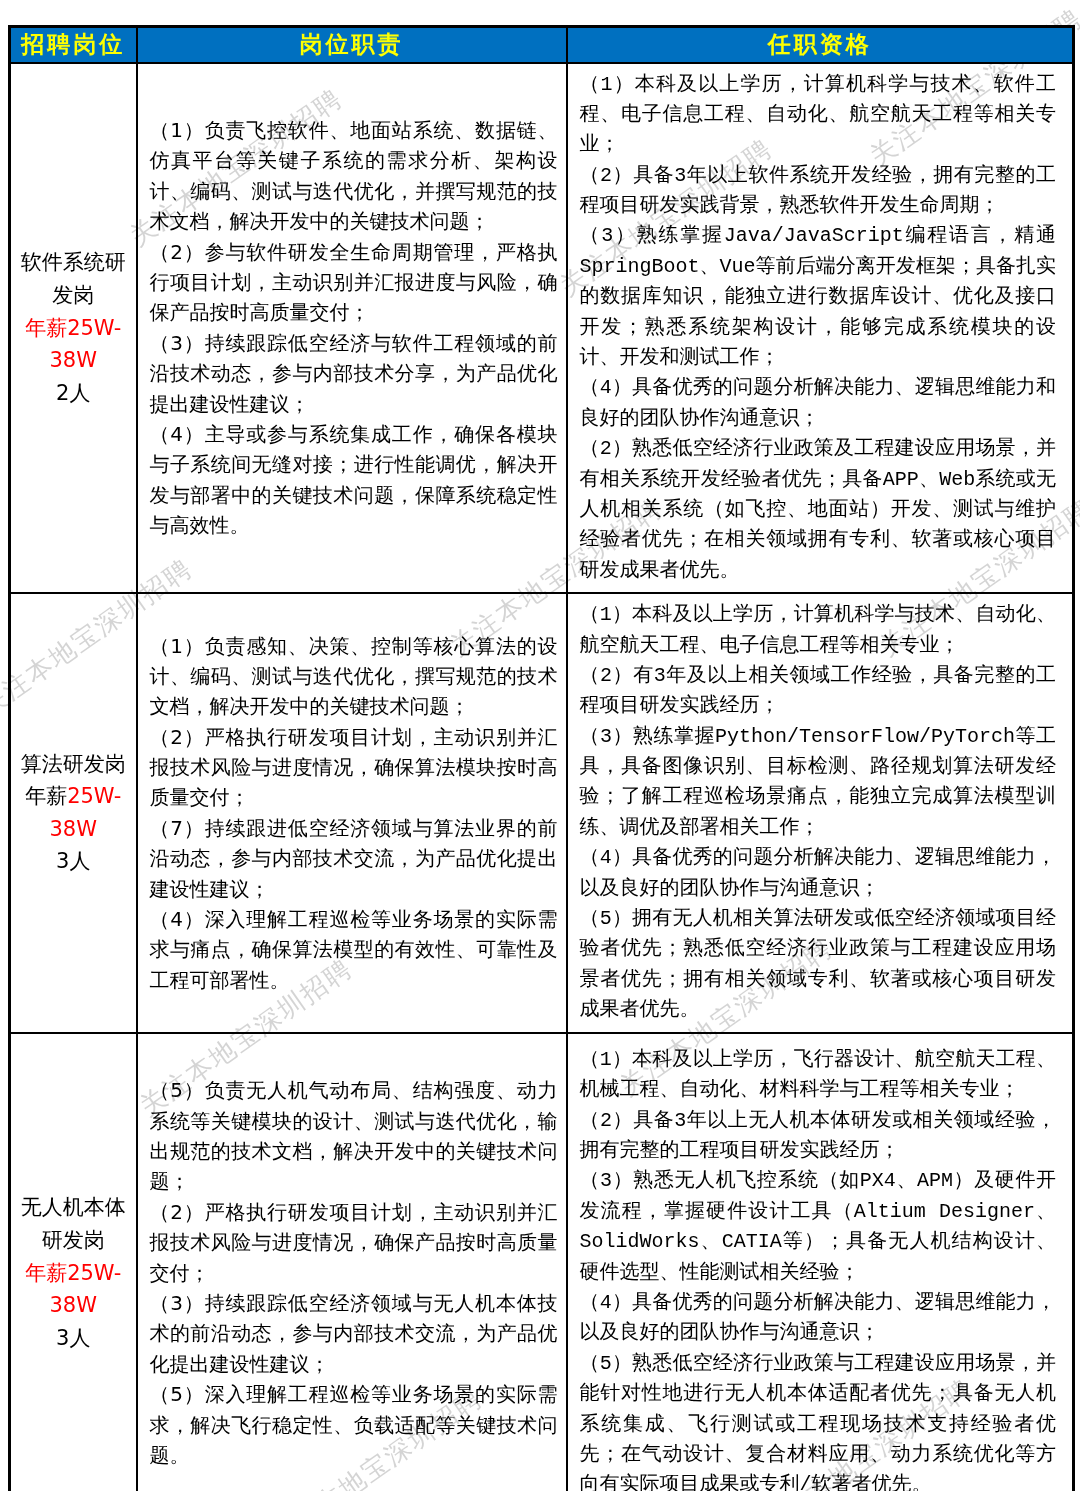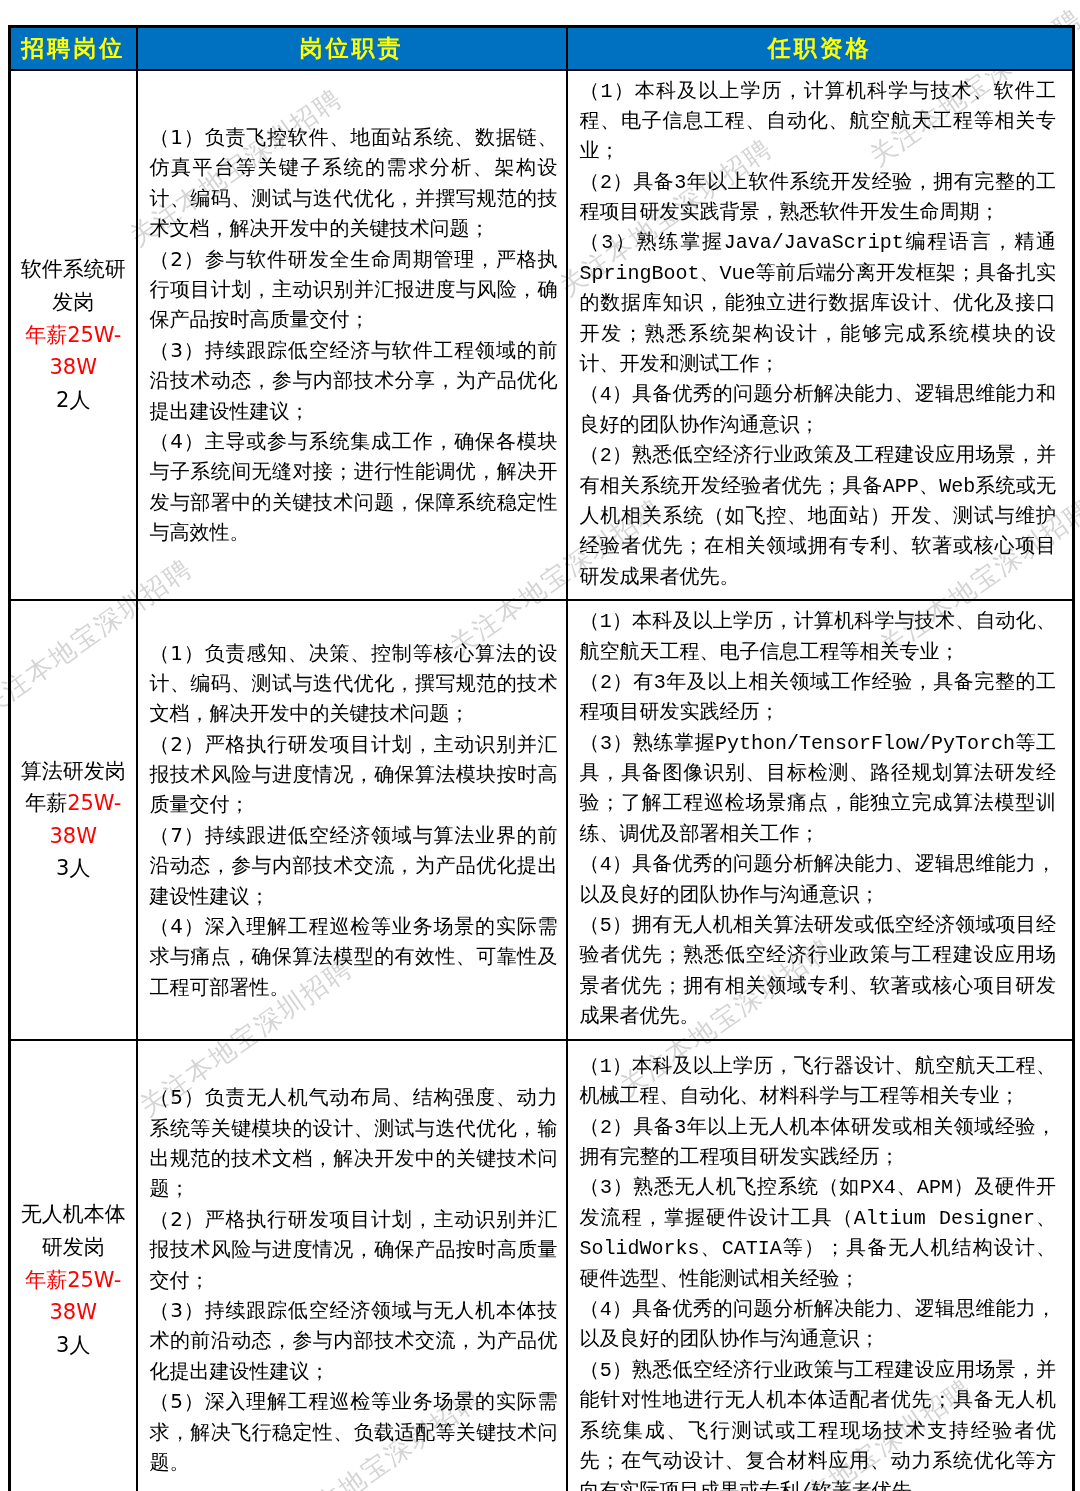--- a/index.html
+++ b/index.html
@@ -29,21 +29,21 @@
     table-layout: fixed;
     z-index: 1;
     background: transparent;
     border: 3px solid #000;
   }
   col.c1 { width: 127px; }
   col.c2 { width: 430px; }
   col.c3 { width: 507px; }
   th, td { border: 2px solid #000; box-sizing: border-box; }
   th {
-    height: 43px;
+    height: 36px;
     background: #0070C0;
     color: #FFFF00;
     font-size: 23px;
     font-weight: bold;
     letter-spacing: 3px;
     text-align: center;
     vertical-align: middle;
   }
   tr.r1 { height: 499px; }
   tr.r2 { height: 432px; }

